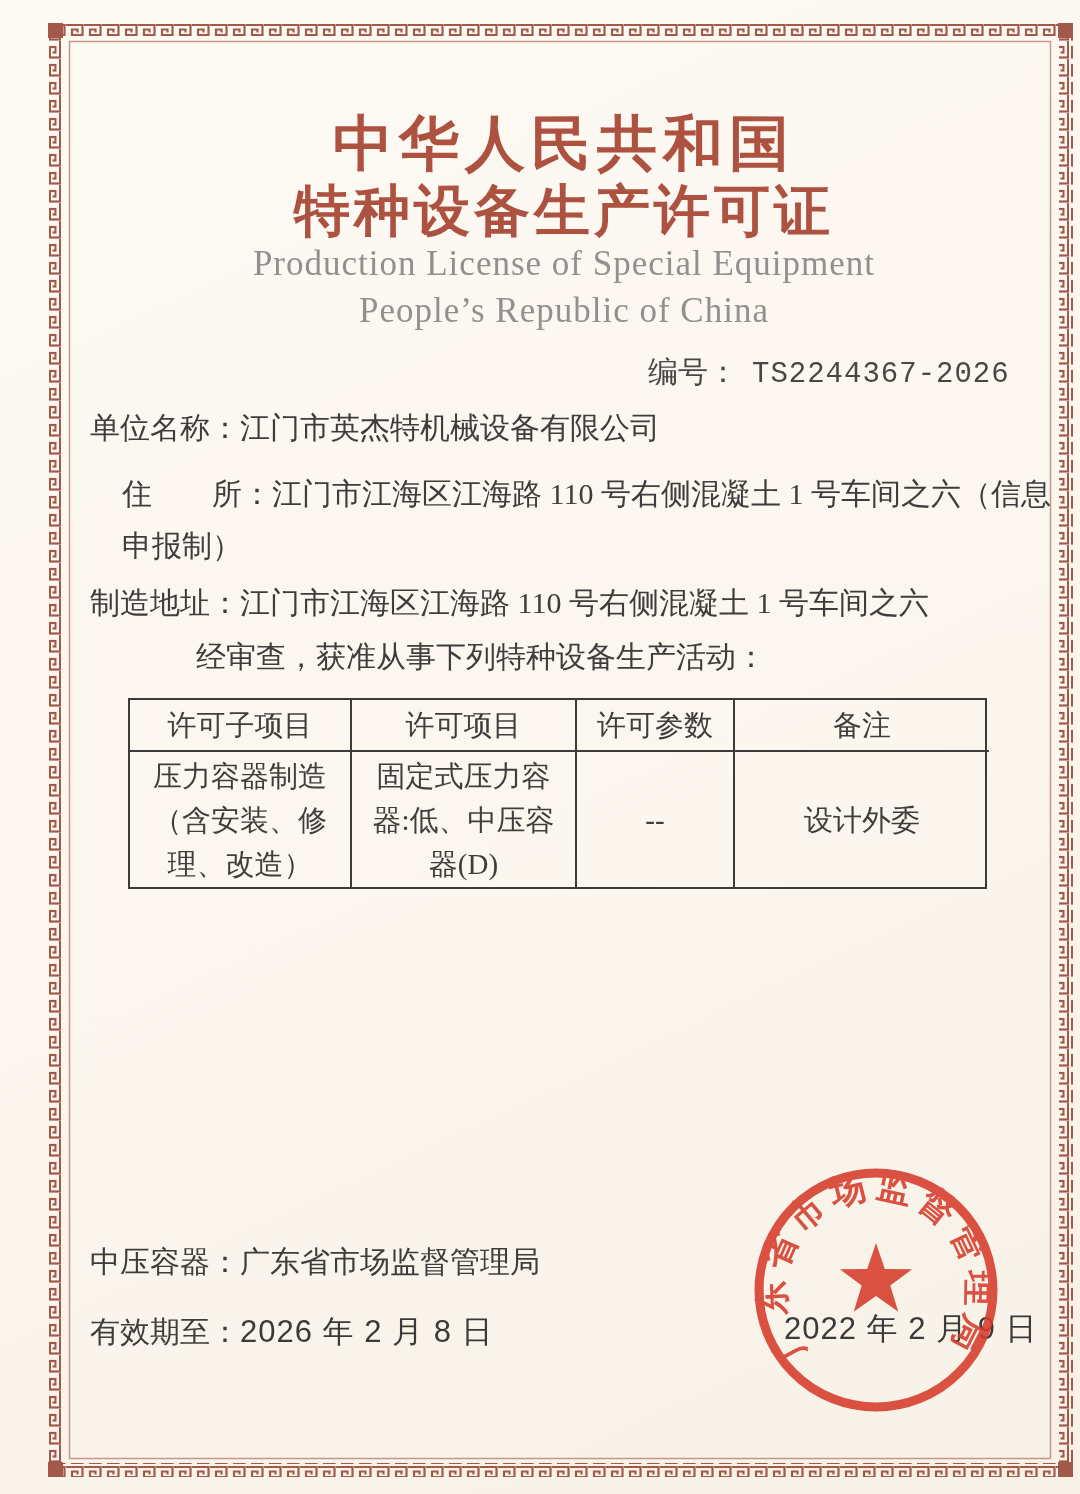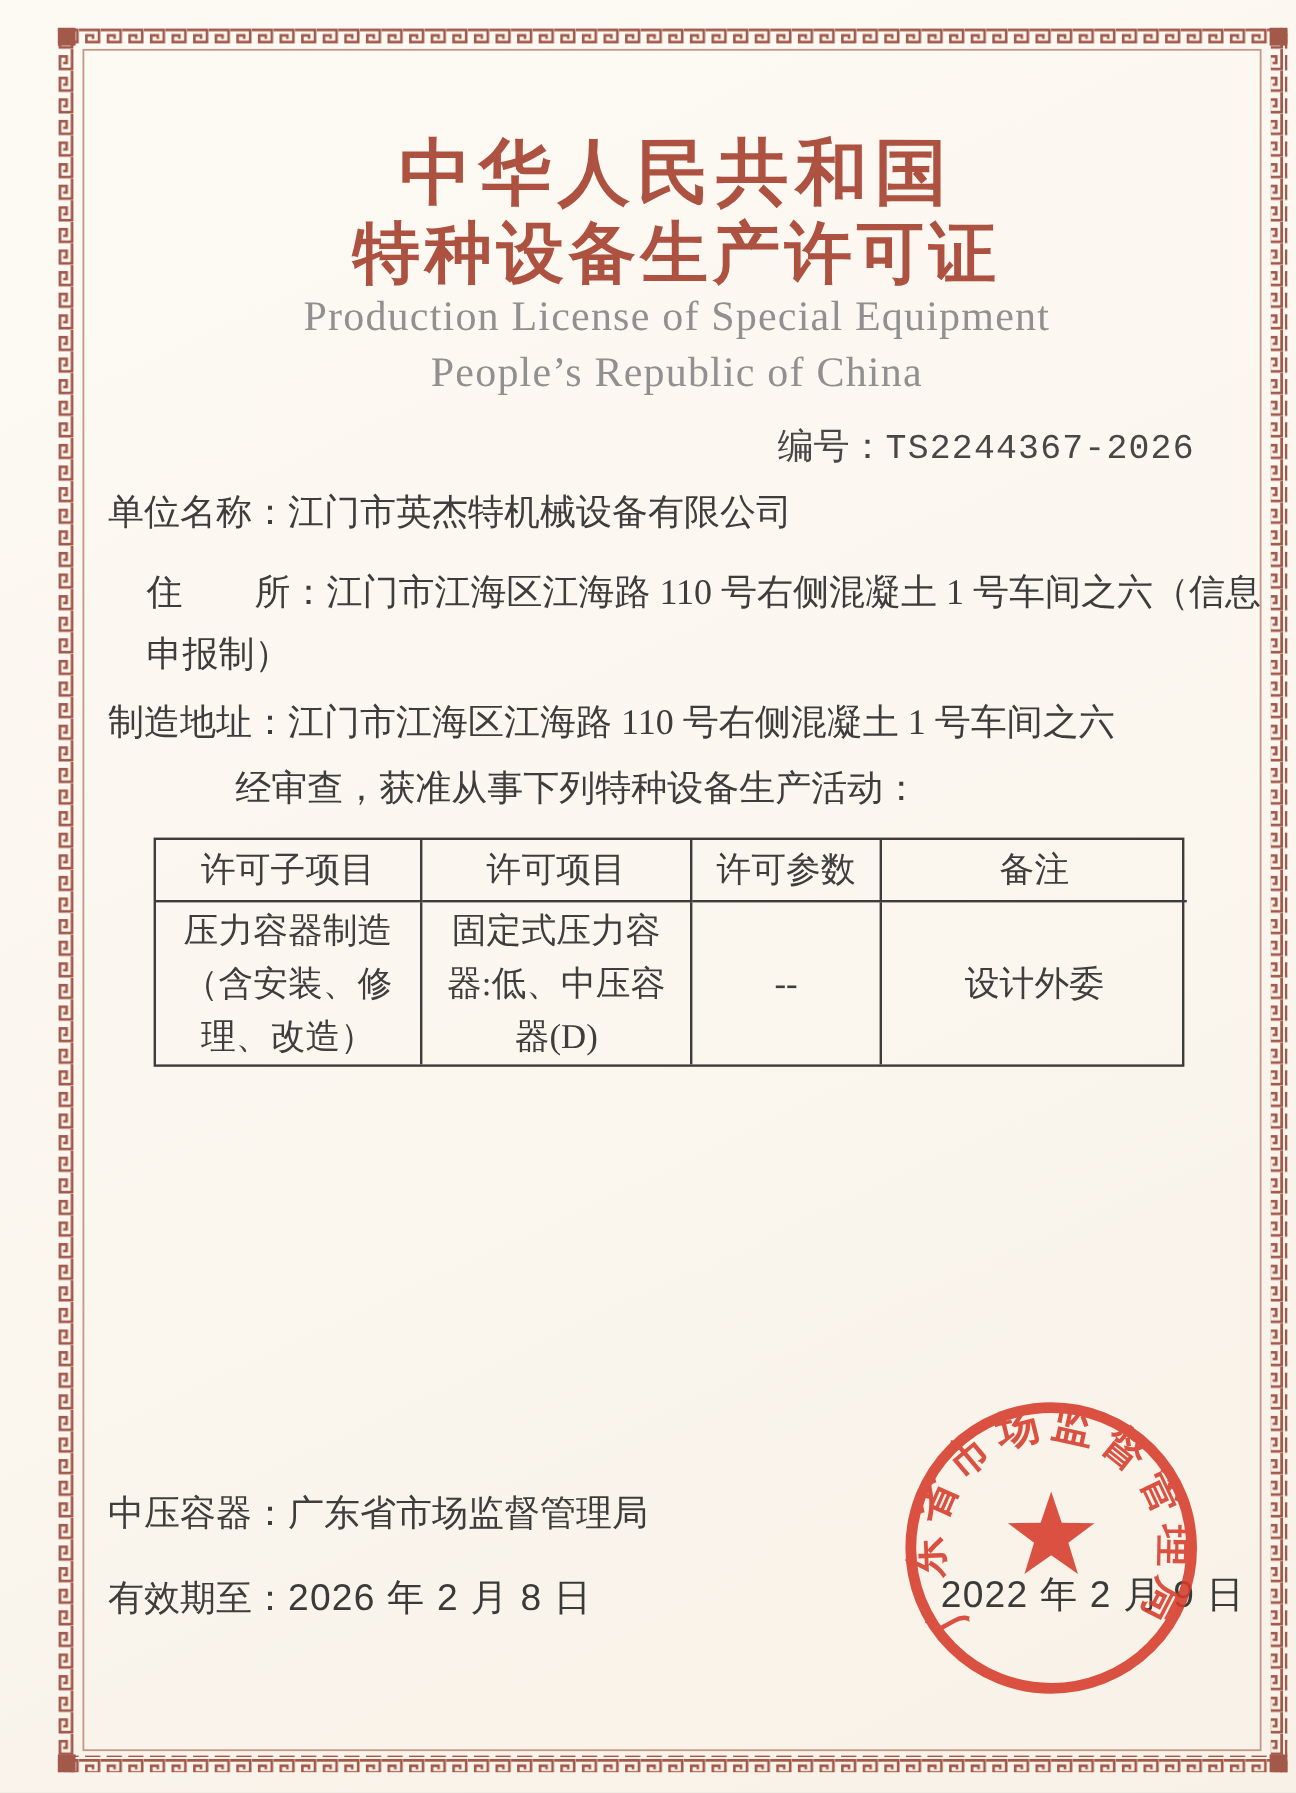--- a/index.html
+++ b/index.html
@@ -10,21 +10,21 @@
   }
   .abs{position:absolute;}
   .center{left:0;right:0;text-align:center;}
   .title-cn{font-family:"Liberation Sans","DejaVu Sans",sans-serif;font-weight:700;color:#ad5140;}
   .t-cn1{top:104px;font-size:60px;letter-spacing:6px;}
   .t-cn2{top:174px;font-size:56px;letter-spacing:4px;}
   .title-en{color:#909090;font-size:35px;letter-spacing:1px;}
   .t-en1{top:244px;}
   .t-en2{top:291px;}
   .lic-no{top:352px;left:648px;font-size:30px;color:#474747;}
-  .lic-no .num{font-family:"Liberation Mono","DejaVu Sans Mono",monospace;font-size:29px;letter-spacing:1px;}
+  .lic-no .num{font-family:"Liberation Mono","DejaVu Sans Mono",monospace;font-size:29px;letter-spacing:1px;margin-left:14px;}
   .field{font-size:30px;line-height:52px;color:#3d3d3d;}
   .f-unit{top:402px;left:90px;width:940px;}
   .f-addr{top:468px;left:90px;width:934px;margin-left:32px;}
   .f-mfg{top:577px;left:90px;width:940px;}
   .approve{top:637px;left:196px;font-size:30px;}
   .lic-table{
     top:698px;left:128px;width:859px;display:grid;
     grid-template-columns:222px 225px 158px 254px;grid-template-rows:52px 135px;
     border:2.5px solid #3c3c3c;box-sizing:border-box;font-size:29px;color:#3e3e3e;
   }

